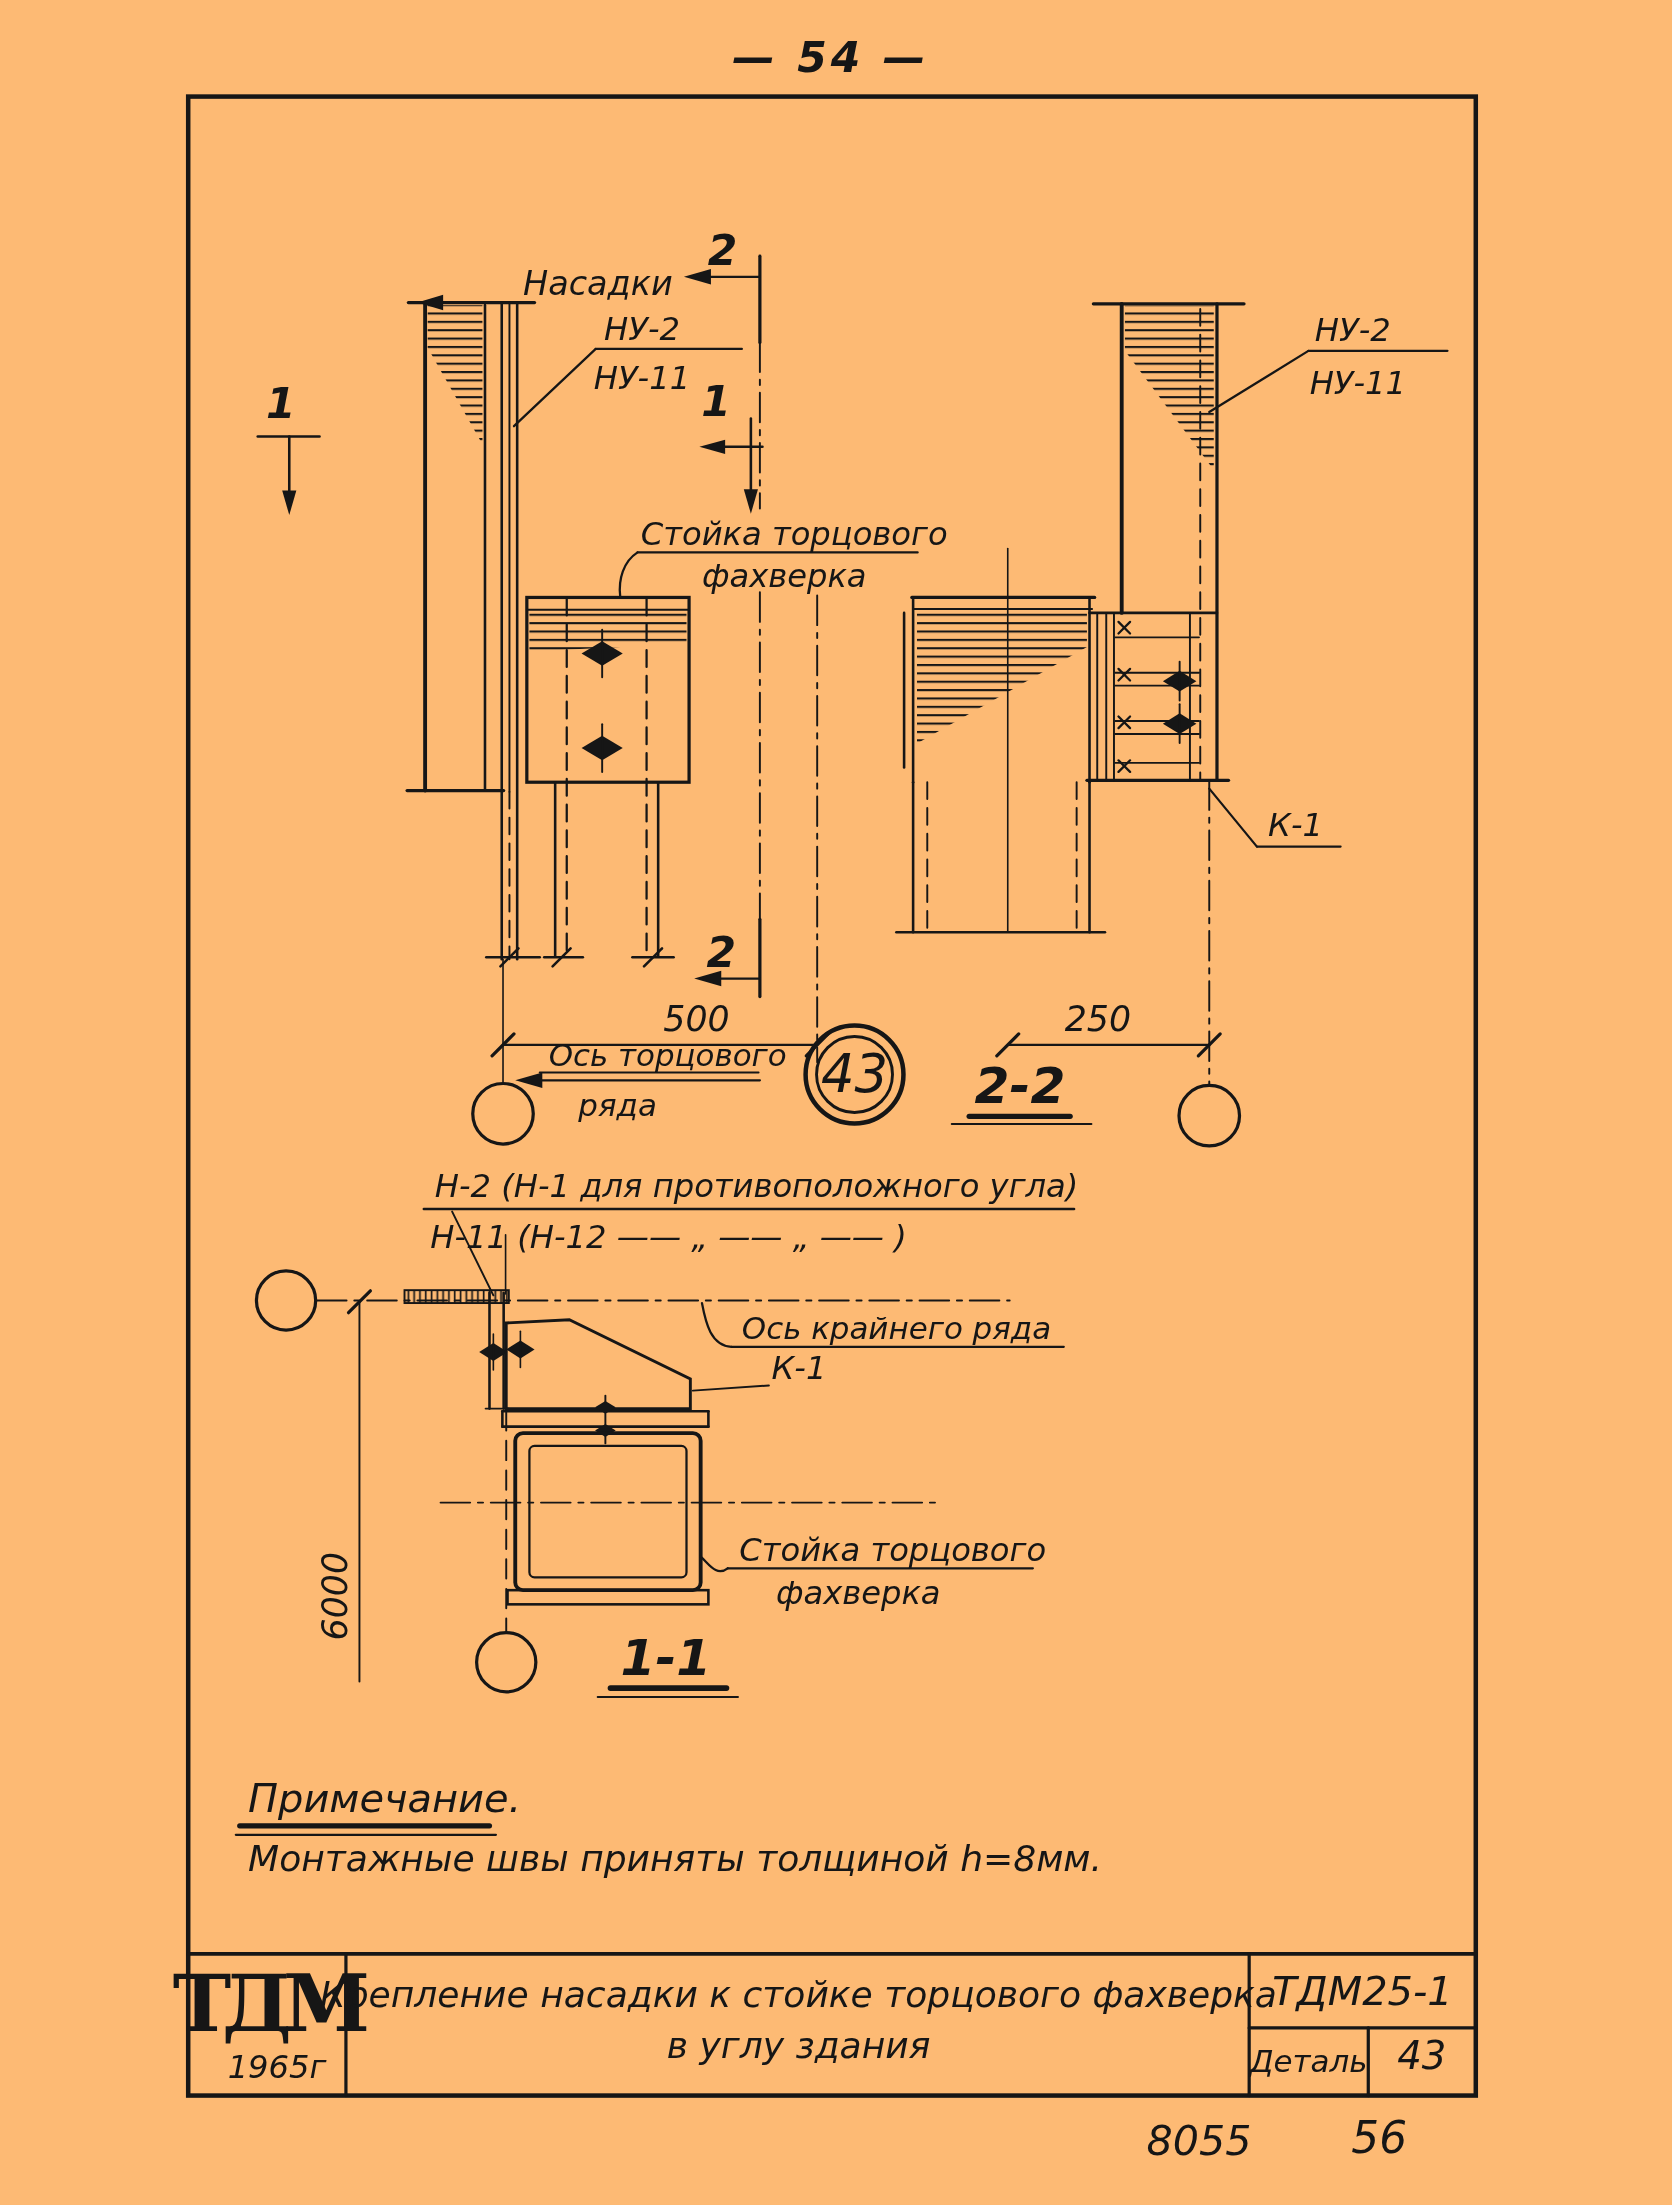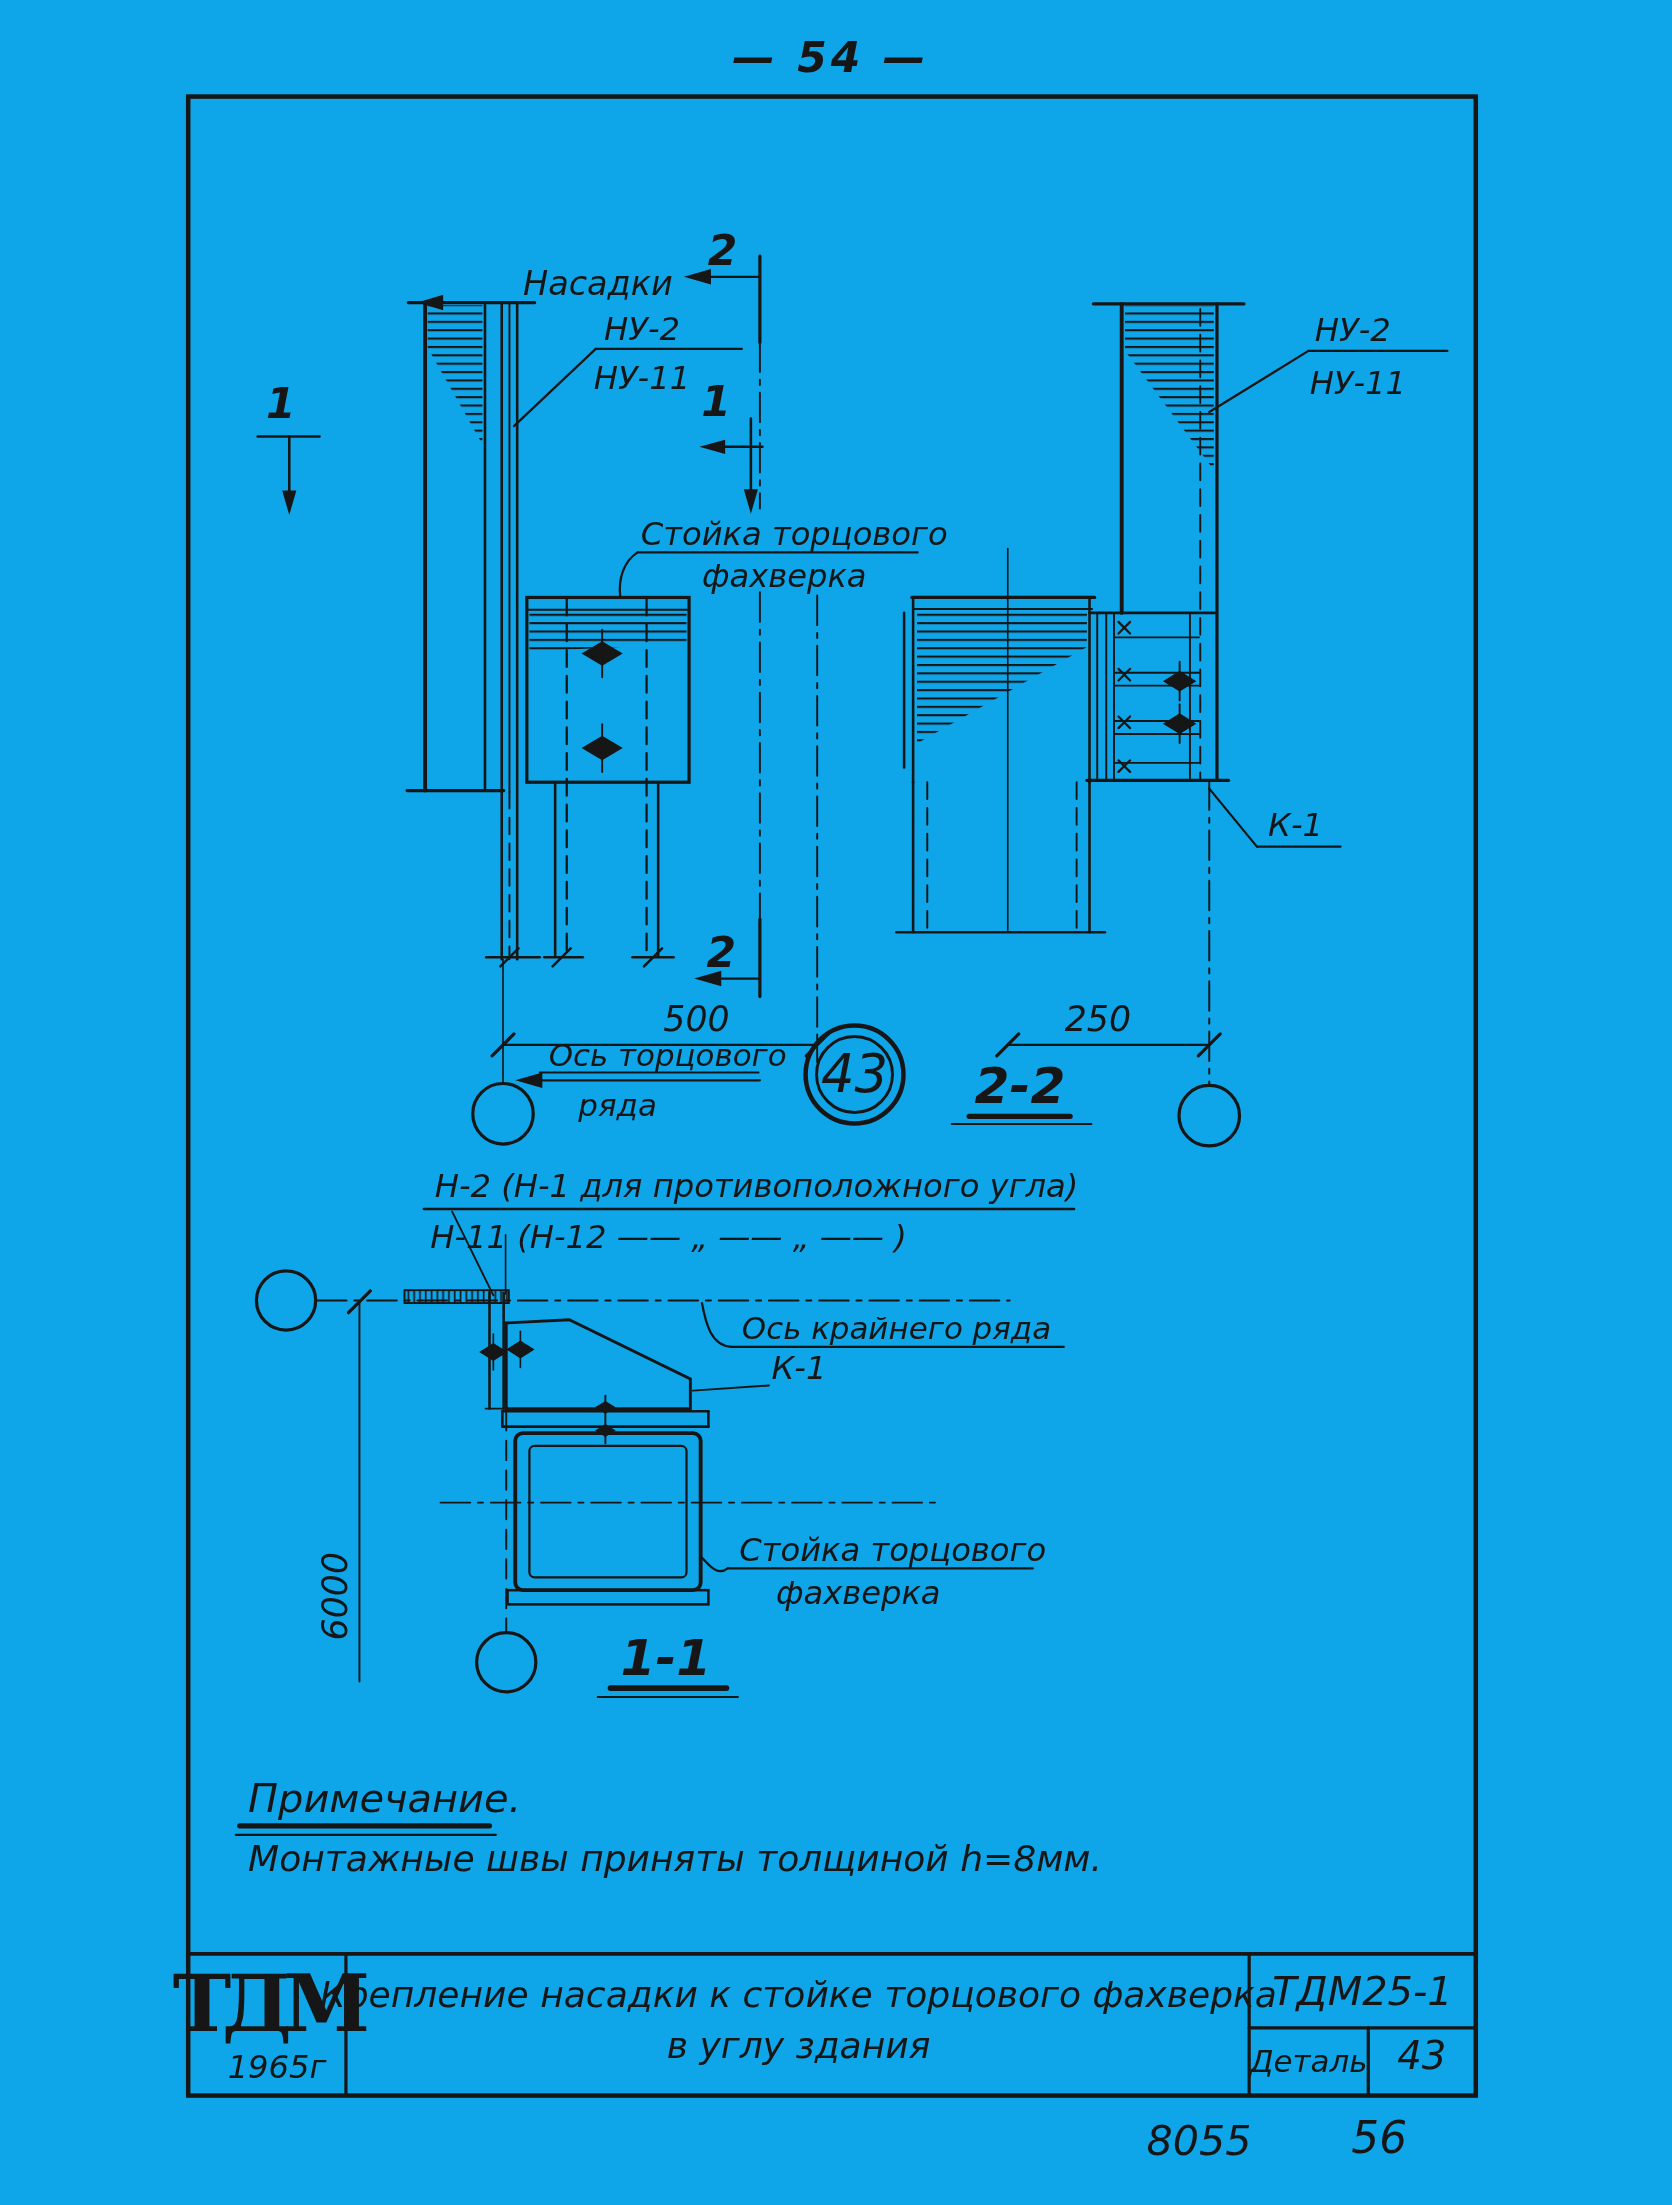--- a/index.html
+++ b/index.html
@@ -1,16 +1,16 @@
 <!DOCTYPE html>
 <html style="font-size:10.3px"><head>
 <meta charset="utf-8">
 <style>
   html,body{margin:0;padding:0;background:#e8e8e6;}
-  .page{position:relative;width:1673px;height:2205px;background:#0ea5e9;margin:0 auto;overflow:hidden;}
+  .page{position:relative;width:1673px;height:2205px;background:#fdba74;margin:0 auto;overflow:hidden;}
   svg{position:absolute;left:0;top:0;width:100%;height:100%;}
   text{font-family:"DejaVu Sans",sans-serif;fill:#161616;font-style:italic;}
   .logo{font-family:"DejaVu Serif",serif;font-style:normal;font-weight:bold;letter-spacing:-14px;}
   line,path,rect,circle,polygon,polyline{stroke-linecap:round;}
 </style>
 </head>
 <body>
 
 <div class="page">
 <svg viewBox="0 0 2598 3425">

